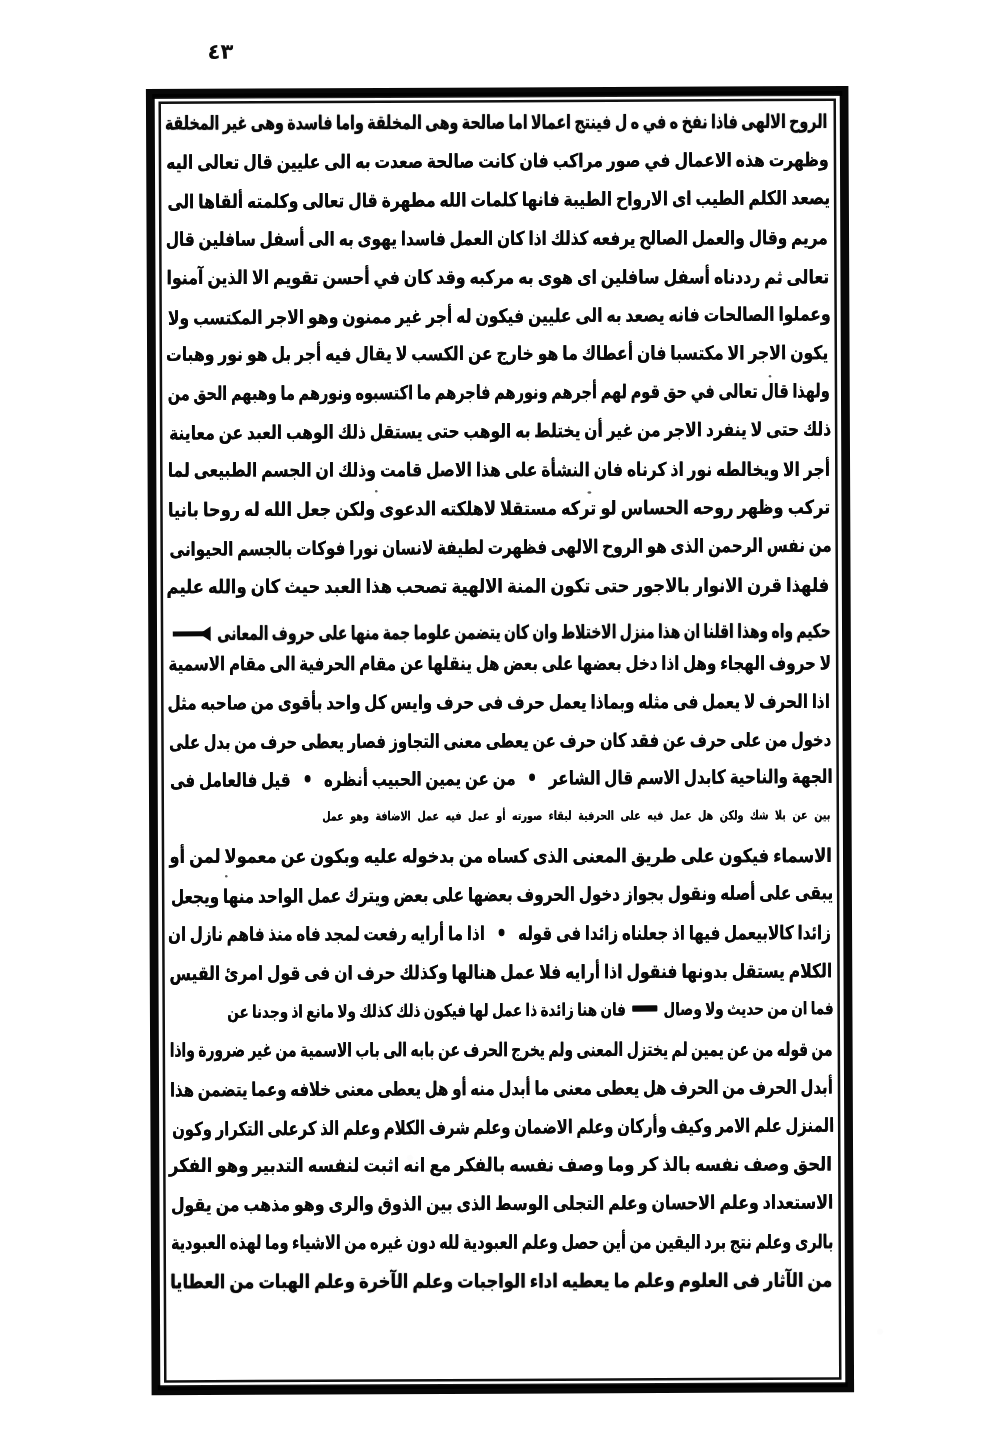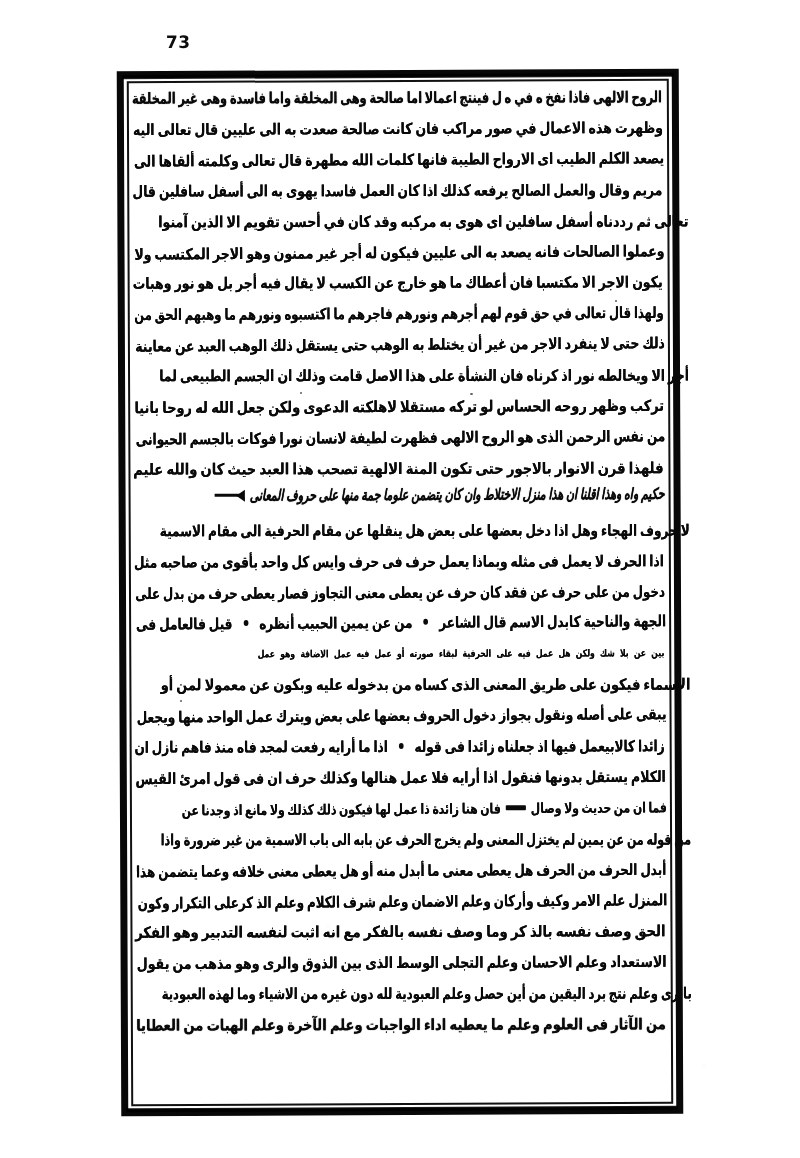--- a/index.html
+++ b/index.html
@@ -114,21 +114,21 @@
     letter-spacing: -0.7px;
     word-spacing: -1.5px;
     white-space: nowrap;
     overflow: visible;
     
     text-shadow: 0 0 0.35px rgba(0,0,0,0.95);
   }
   
   .ms-line:nth-child(3n)   { transform: translateX(1px)  rotate(-0.12deg); }
   .ms-line:nth-child(3n+1) { transform: translateX(-1px) rotate(0.1deg); }
-  .ms-line:nth-child(5n)   { transform: translateX(0)    rotate(0.18deg); margin-left: 25px; }
+  .ms-line:nth-child(5n)   { transform: translateX(0)    rotate(0.18deg); }
 
   .ms-line .ln {
     display: inline-block;
     width: 100%;
     transform: scaleX(0.985);
     transform-origin: right center;
   }
 
   
   .ms-line.tight .ln { transform: scaleX(0.955); }
@@ -203,41 +203,41 @@
     background: #151515;
     border-radius: 50%;
     opacity: .7;
   }
 </style>
 </head>
 <body>
 
 <div id="scan-sheet">
 
-  <div id="folio-number">73</div>
+  <div id="folio-number">٤٣</div>
 
   <div id="page-frame">
     <div class="frame-rule-outer"></div>
     <div class="frame-rule-inner"></div>
 
     <div id="text-block">
         <div class="ms-line tight bold-ink" style="height: 30.9091px; line-height: 30.9091px; font-size: 15.3px;"><span class="ln" style="display: inline-block; white-space: nowrap; transform: scaleX(0.741259); transform-origin: right center; width: 530px;">الروح الالهى فاذا نفخ ه في ه ل فينتج اعمالا اما صالحة وهى المخلقة واما فاسدة وهى غير المخلقة</span></div>
         <div class="ms-line tight" style="height: 30.9091px; line-height: 30.9091px; font-size: 15.3px;"><span class="ln" style="display: inline-block; white-space: nowrap; transform: scaleX(0.815385); transform-origin: right center; width: 530px;">وظهرت هذه الاعمال في صور مراكب فان كانت صالحة صعدت به الى عليين قال تعالى اليه</span></div>
         <div class="ms-line" style="height: 30.9091px; line-height: 30.9091px; font-size: 15.3px;"><span class="ln" style="display: inline-block; white-space: nowrap; transform: scaleX(0.814132); transform-origin: right center; width: 530px;">يصعد الكلم الطيب اى الارواح الطيبة فانها كلمات الله مطهرة قال تعالى وكلمته ألقاها الى</span></div>
         <div class="ms-line" style="height: 30.9091px; line-height: 30.9091px; font-size: 15.3px;"><span class="ln" style="display: inline-block; white-space: nowrap; transform: scaleX(0.800604); transform-origin: right center; width: 530px;">مريم وقال والعمل الصالح يرفعه كذلك اذا كان العمل فاسدا يهوى به الى أسفل سافلين قال</span></div>
         <div class="ms-line tight" style="height: 30.9091px; line-height: 30.9091px; font-size: 15.3px;"><span class="ln" style="display: inline-block; white-space: nowrap; transform: scaleX(0.825545); transform-origin: right center; width: 530px;">تعالى ثم رددناه أسفل سافلين اى هوى به مركبه وقد كان في أحسن تقويم الا الذين آمنوا</span></div>
         <div class="ms-line" style="height: 30.9091px; line-height: 30.9091px; font-size: 15.3px;"><span class="ln" style="display: inline-block; white-space: nowrap; transform: scaleX(0.814132); transform-origin: right center; width: 530px;">وعملوا الصالحات فانه يصعد به الى عليين فيكون له أجر غير ممنون وهو الاجر المكتسب ولا</span></div>
         <div class="ms-line" style="height: 30.9091px; line-height: 30.9091px; font-size: 15.3px;"><span class="ln" style="display: inline-block; white-space: nowrap; transform: scaleX(0.816641); transform-origin: right center; width: 530px;">يكون الاجر الا مكتسبا فان أعطاك ما هو خارج عن الكسب لا يقال فيه أجر بل هو نور وهبات</span></div>
         <div class="ms-line tight" style="height: 30.9091px; line-height: 30.9091px; font-size: 15.3px;"><span class="ln" style="display: inline-block; white-space: nowrap; transform: scaleX(0.758226); transform-origin: right center; width: 530px;">ولهذا قال تعالى في حق قوم لهم أجرهم ونورهم فاجرهم ما اكتسبوه ونورهم ما وهبهم الحق من</span></div>
         <div class="ms-line tight" style="height: 30.9091px; line-height: 30.9091px; font-size: 15.3px;"><span class="ln" style="display: inline-block; white-space: nowrap; transform: scaleX(0.80916); transform-origin: right center; width: 530px;">ذلك حتى لا ينفرد الاجر من غير أن يختلط به الوهب حتى يستقل ذلك الوهب العبد عن معاينة</span></div>
         <div class="ms-line" style="height: 30.9091px; line-height: 30.9091px; font-size: 15.3px;"><span class="ln" style="display: inline-block; white-space: nowrap; transform: scaleX(0.814132); transform-origin: right center; width: 530px;">أجر الا ويخالطه نور اذ كرناه فان النشأة على هذا الاصل قامت وذلك ان الجسم الطبيعى لما</span></div>
         <div class="ms-line tight" style="height: 30.9091px; line-height: 30.9091px; font-size: 15.3px;"><span class="ln" style="display: inline-block; white-space: nowrap; transform: scaleX(0.845295); transform-origin: right center; width: 530px;">تركب وظهر روحه الحساس لو تركه مستقلا لاهلكته الدعوى ولكن جعل الله له روحا بانيا</span></div>
         <div class="ms-line" style="height: 30.9091px; line-height: 30.9091px; font-size: 15.3px;"><span class="ln" style="display: inline-block; white-space: nowrap; transform: scaleX(0.793413); transform-origin: right center; width: 530px;">من نفس الرحمن الذى هو الروح الالهى فظهرت لطيفة لانسان نورا فوكات بالجسم الحيوانى</span></div>
         <div class="ms-line" style="height: 30.9091px; line-height: 30.9091px; font-size: 15.3px;"><span class="ln" style="display: inline-block; white-space: nowrap; transform: scaleX(0.85622); transform-origin: right center; width: 530px;">فلهذا قرن الانوار بالاجور حتى تكون المنة الالهية تصحب هذا العبد حيث كان والله عليم</span></div>
-        <div class="ms-line bold-ink" style="height: 30.9091px; line-height: 21px; font-size: 15.3px; font-style: italic;"><span class="ln" style="display: inline-block; white-space: nowrap; transform: scaleX(0.721088); transform-origin: right center; width: 530px;">حكيم واه وهذا اقلنا ان هذا منزل الاختلاط وان كان يتضمن علوما جمة منها على حروف المعانى<span class="ornament ornament-wedge"></span></span></div>
+        <div class="ms-line bold-ink" style="height: 30.9091px; line-height: 43px; font-size: 15.3px;"><span class="ln" style="display: inline-block; white-space: nowrap; transform: scaleX(0.721088); transform-origin: right center; width: 530px;">حكيم واه وهذا اقلنا ان هذا منزل الاختلاط وان كان يتضمن علوما جمة منها على حروف المعانى<span class="ornament ornament-wedge"></span></span></div>
         <div class="ms-line tight" style="height: 30.9091px; line-height: 30.9091px; font-size: 15.3px;"><span class="ln" style="display: inline-block; white-space: nowrap; transform: scaleX(0.787519); transform-origin: right center; width: 530px;">لا حروف الهجاء وهل اذا دخل بعضها على بعض هل ينقلها عن مقام الحرفية الى مقام الاسمية</span></div>
         <div class="ms-line" style="height: 30.9091px; line-height: 30.9091px; font-size: 15.3px;"><span class="ln" style="display: inline-block; white-space: nowrap; transform: scaleX(0.793413); transform-origin: right center; width: 530px;">اذا الحرف لا يعمل فى مثله وبماذا يعمل حرف فى حرف وايس كل واحد بأقوى من صاحبه مثل</span></div>
         <div class="ms-line tight" style="height: 30.9091px; line-height: 30.9091px; font-size: 15.3px;"><span class="ln" style="display: inline-block; white-space: nowrap; transform: scaleX(0.770349); transform-origin: right center; width: 530px;">دخول من على حرف عن فقد كان حرف عن يعطى معنى التجاوز فصار يعطى حرف من بدل على</span></div>
         <div class="ms-line" style="height: 30.9091px; line-height: 30.9091px; font-size: 15.3px;"><span class="ln" style="display: inline-block; white-space: nowrap; transform: scaleX(0.791045); transform-origin: right center; width: 530px;">الجهة والناحية كابدل الاسم قال الشاعر <span class="ornament ornament-dot"></span> من عن يمين الحبيب أنظره <span class="ornament ornament-dot"></span> قيل فالعامل فى</span></div>
         <div class="ms-line" style="height: 30.9091px; line-height: 30.9091px; font-size: 10px;"><span class="ln" style="display: inline-block; white-space: nowrap; transform: scaleX(0.767004); transform-origin: right center; width: 530px;">بين عن بلا شك ولكن هل عمل فيه على الحرفية لبقاء صورته أو عمل فيه عمل الاضافة وهو عمل</span></div>
         <div class="ms-line tight" style="height: 30.9091px; line-height: 30.9091px; font-size: 15.3px;"><span class="ln" style="display: inline-block; white-space: nowrap; transform: scaleX(0.843949); transform-origin: right center; width: 530px;">الاسماء فيكون على طريق المعنى الذى كساه من بدخوله عليه وبكون عن معمولا لمن أو</span></div>
         <div class="ms-line" style="height: 30.9091px; line-height: 30.9091px; font-size: 15.3px;"><span class="ln" style="display: inline-block; white-space: nowrap; transform: scaleX(0.793413); transform-origin: right center; width: 530px;">يبقى على أصله ونقول بجواز دخول الحروف بعضها على بعض ويترك عمل الواحد منها ويجعل</span></div>
         <div class="ms-line" style="height: 30.9091px; line-height: 30.9091px; font-size: 15.3px;"><span class="ln" style="display: inline-block; white-space: nowrap; transform: scaleX(0.78869); transform-origin: right center; width: 530px;">زائدا كالابيعمل فيها اذ جعلناه زائدا فى قوله <span class="ornament ornament-dot"></span> اذا ما أرايه رفعت لمجد فاه منذ فاهم نازل ان</span></div>
         <div class="ms-line tight" style="height: 30.9091px; line-height: 30.9091px; font-size: 15.3px;"><span class="ln" style="display: inline-block; white-space: nowrap; transform: scaleX(0.814132); transform-origin: right center; width: 530px;">الكلام يستقل بدونها فنقول اذا أرايه فلا عمل هنالها وكذلك حرف ان فى قول امرئ القيس</span></div>
         <div class="ms-line" style="height: 30.9091px; line-height: 30.9091px; font-size: 14px;"><span class="ln" style="display: inline-block; white-space: nowrap; transform: scaleX(0.774854); transform-origin: right center; width: 530px;">فما ان من حديث ولا وصال <span class="ornament ornament-bar"></span> فان هنا زائدة ذا عمل لها فيكون ذلك كذلك ولا مانع اذ وجدنا عن</span></div>

